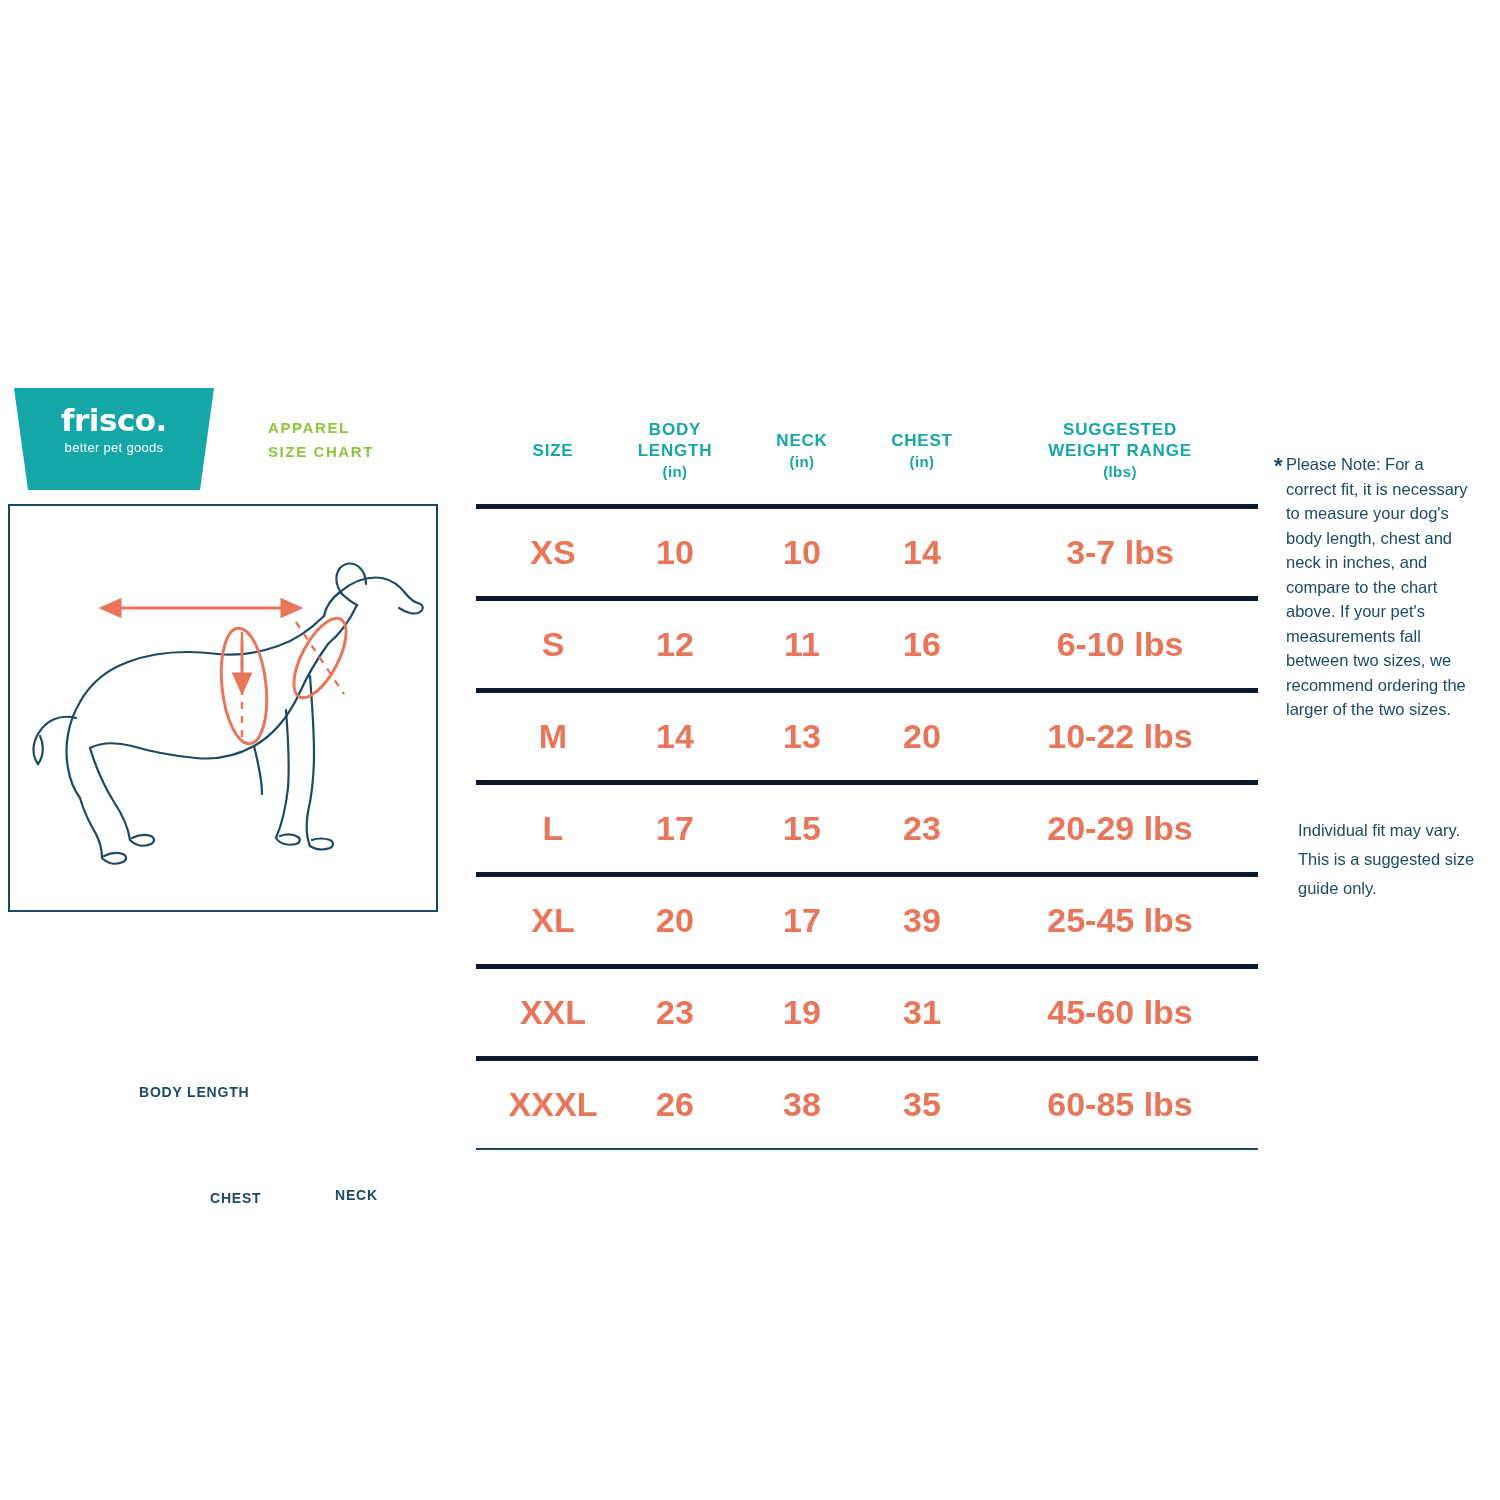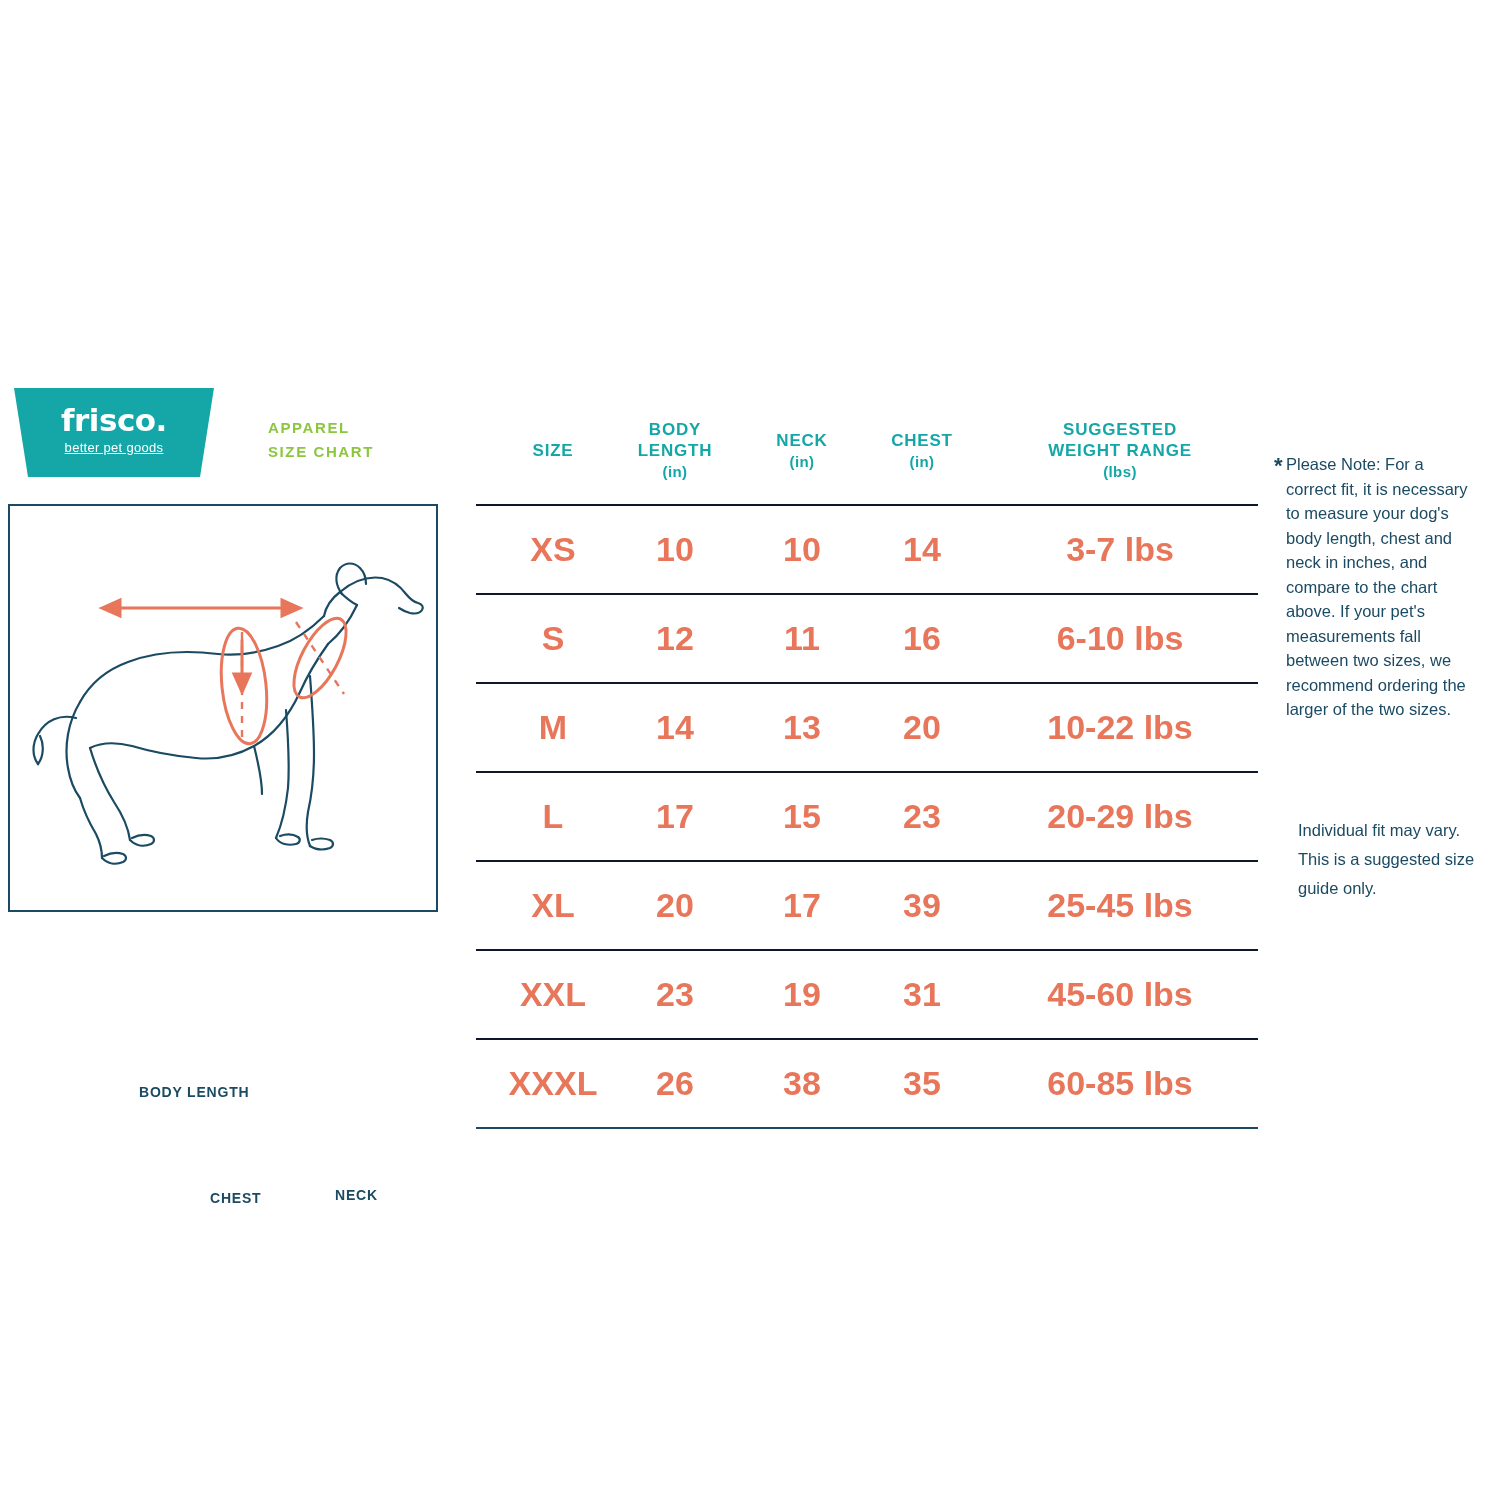--- a/index.html
+++ b/index.html
@@ -20,21 +20,21 @@
     width: 1500px;
     height: 1500px;
   }
 
   
   .brand {
     position: absolute;
     left: 14px;
     top: 388px;
     width: 200px;
-    height: 89px;
+    height: 102px;
   }
   .brand-shape {
     position: absolute;
     inset: 0;
     background: #15a7a8;
     clip-path: polygon(0 0, 100% 0, 93% 100%, 7% 100%);
   }
   .brand-name {
     position: absolute;
     left: 0; right: 0;
@@ -47,21 +47,20 @@
     font-family: "DejaVu Sans", sans-serif;
   }
   .brand-tag {
     position: absolute;
     left: 0; right: 0;
     top: 52px;
     text-align: center;
     color: #ffffff;
     font-size: 13px;
     letter-spacing: 0.3px;
-    text-decoration: underline;
   }
 
   
   .apparel-label {
     position: absolute;
     left: 268px;
     top: 416px;
     width: 180px;
     color: #8cc63f;
     font-size: 15px;
@@ -122,21 +121,21 @@
   }
   .th-size   { left: 22px;  top: 24px;  width: 110px; }
   .th-body   { left: 132px; top: 3px;   width: 134px; }
   .th-neck   { left: 266px; top: 14px;  width: 120px; }
   .th-chest  { left: 386px; top: 14px;  width: 120px; }
   .th-weight { left: 506px; top: 3px;   width: 276px; }
 
   .row {
     position: relative;
     height: 87px;
-    border-top: 2px solid #0f172a;
+    border-top: 5px solid #0f172a;
   }
   .row.last { border-bottom: 2px solid #1b4a63; }
   .cell {
     position: absolute;
     top: 0;
     height: 87px;
     line-height: 87px;
     text-align: center;
     color: #e8765a;
     font-size: 34px;

